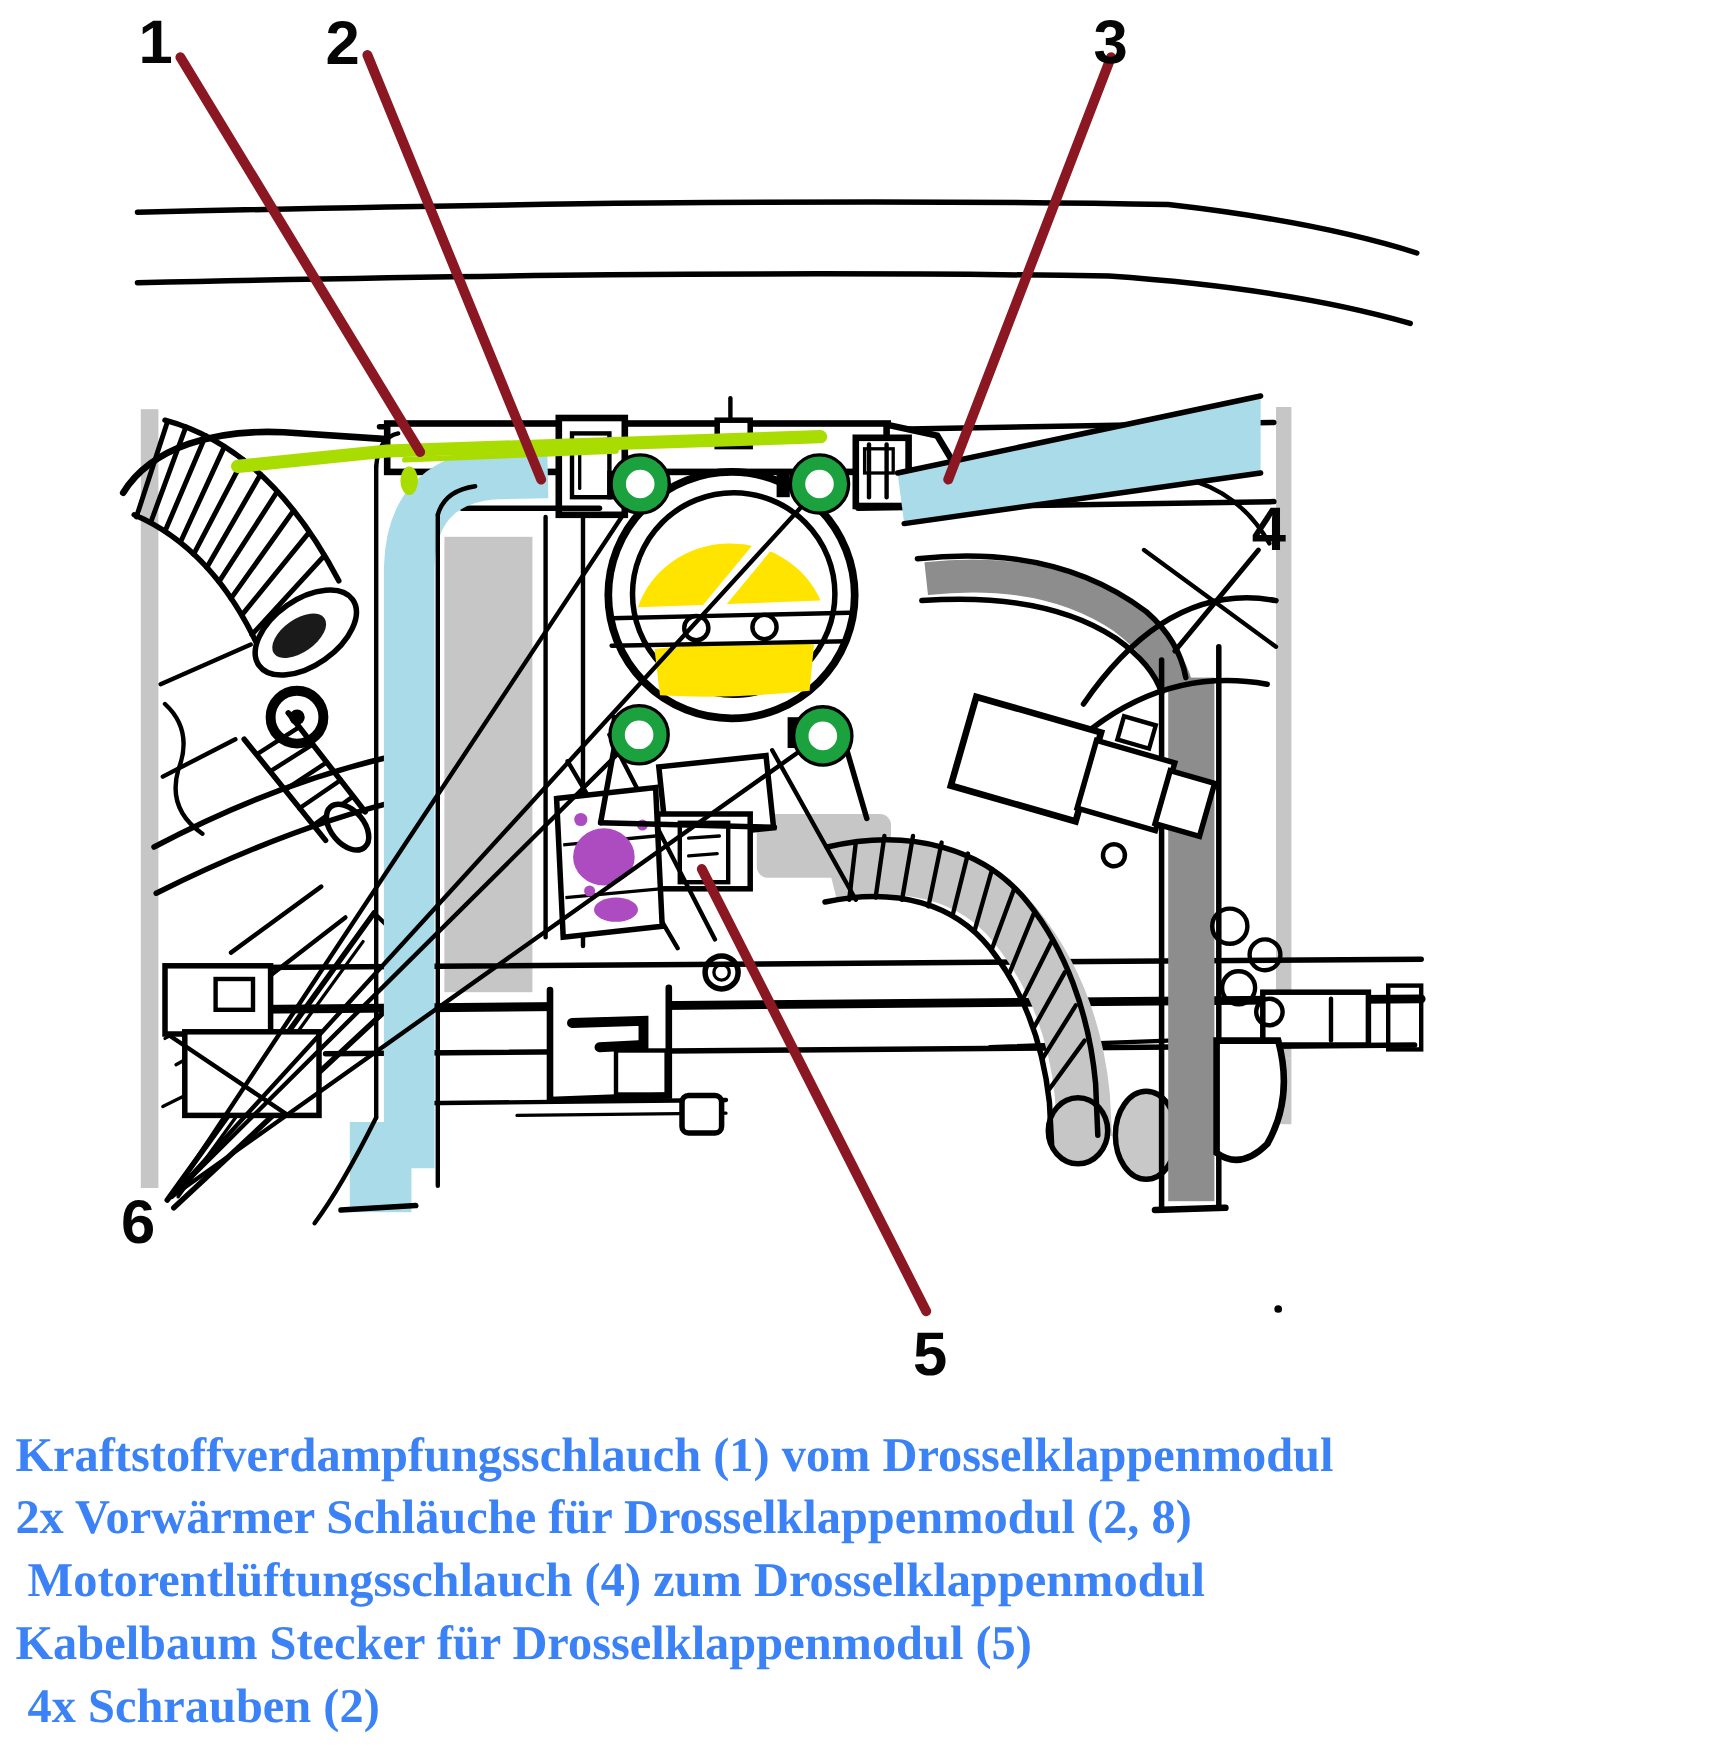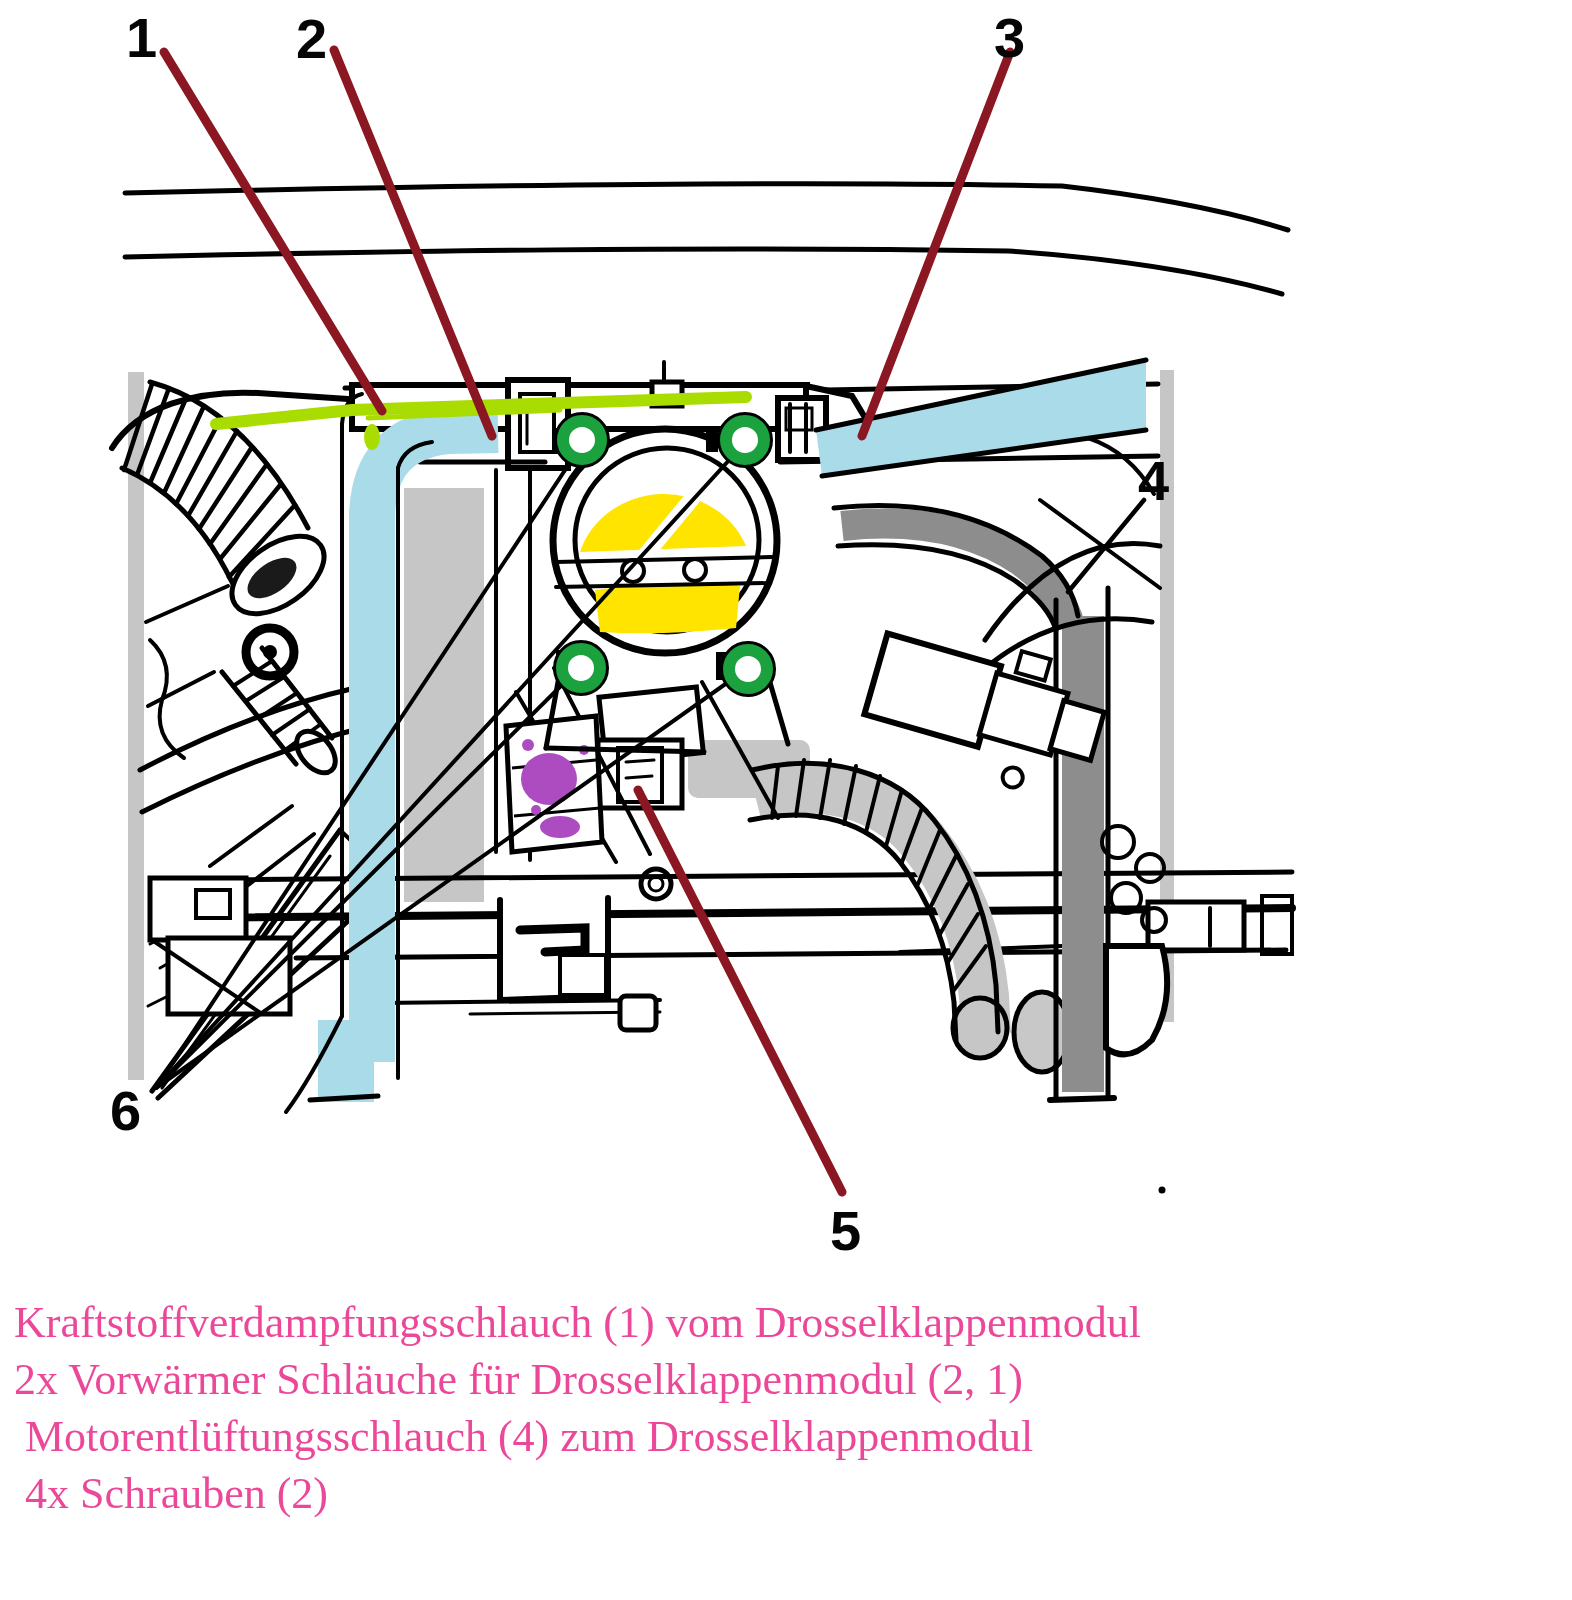--- a/index.html
+++ b/index.html
@@ -1,21 +1,21 @@
 <!DOCTYPE html>
 <html><head>
 <meta charset="utf-8">
 <style>
   html,body{margin:0;padding:0;background:#ffffff;}
   .page{position:relative;width:1572px;height:1600px;background:#fff;overflow:hidden;
         font-family:"Liberation Sans",sans-serif;}
   svg{position:absolute;left:0;top:0;}
   .callout-num{font-family:"Liberation Sans",sans-serif;font-weight:900;font-size:56px;fill:#050505;}
   .legend{position:absolute;left:14px;top:1294px;width:1540px;
-          font-family:"Liberation Serif",serif;font-size:44px;line-height:57px;color:#ec4899;}
+          font-family:"Liberation Serif",serif;font-size:44px;line-height:57px;color:#3b82f6;font-weight:bold;}
   .legend div{white-space:pre;}
 </style>
 </head>
 <body>
 
 <div class="page">
 <svg width="1572" height="1600" viewBox="0 0 1572 1600">
 
   <g>
     <rect x="128" y="372" width="16" height="708" fill="#c6c6c6"></rect>
@@ -297,17 +297,18 @@
     <text class="callout-num" x="296" y="58">2</text>
     <text class="callout-num" x="994" y="57">3</text>
     <text class="callout-num" x="1138" y="500">4</text>
     <text class="callout-num" x="830" y="1250">5</text>
     <text class="callout-num" x="110" y="1130">6</text>
   </g>
 </svg>
 
   <div class="legend">
     <div>Kraftstoffverdampfungsschlauch (1) vom Drosselklappenmodul</div>
-    <div>2x Vorwärmer Schläuche für Drosselklappenmodul (2, 1)</div>
+    <div>2x Vorwärmer Schläuche für Drosselklappenmodul (2, 8)</div>
     <div> Motorentlüftungsschlauch (4) zum Drosselklappenmodul</div>
+    <div>Kabelbaum Stecker für Drosselklappenmodul (5)</div>
     <div> 4x Schrauben (2)</div>
   </div>
 </div>
 
 </body></html>

